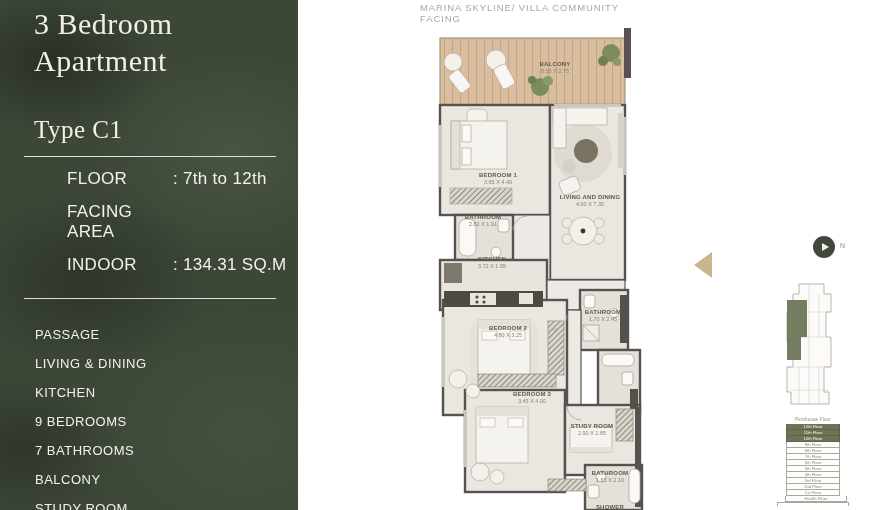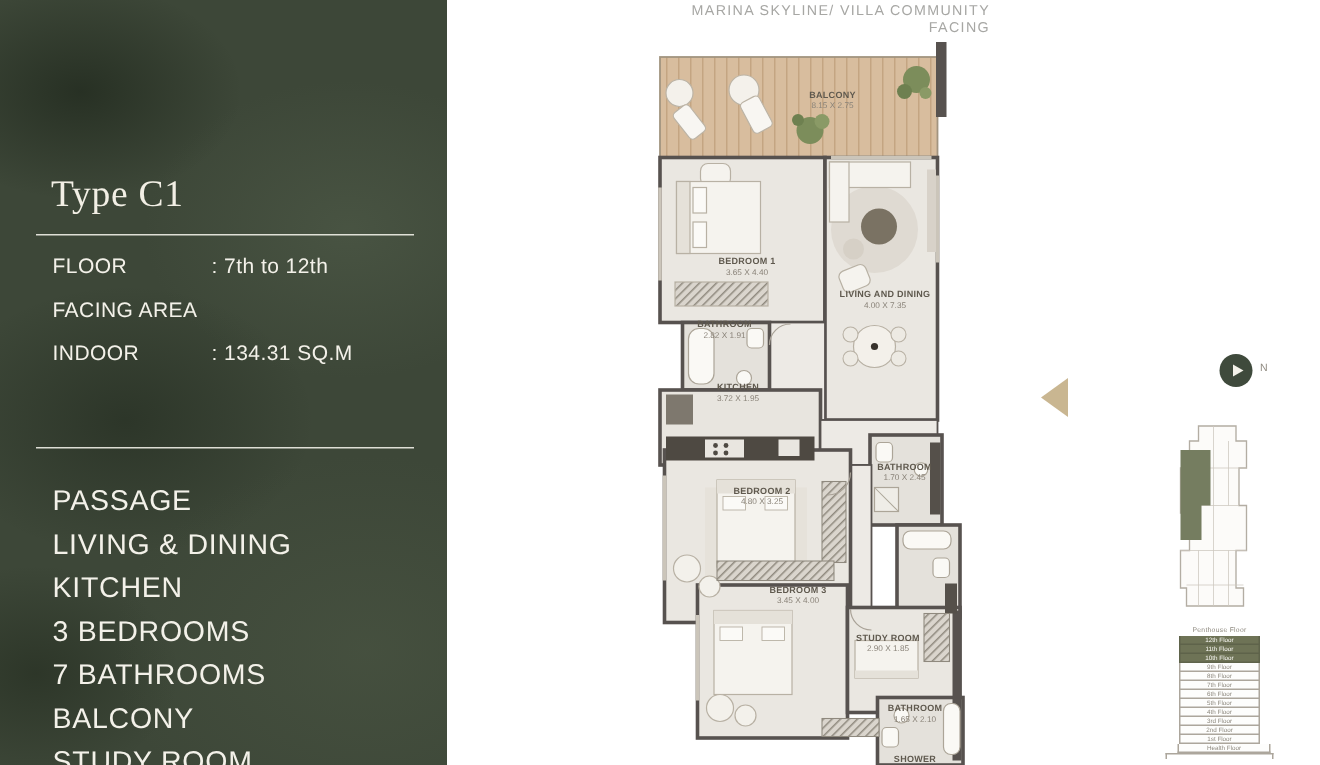--- a/index.html
+++ b/index.html
@@ -18,28 +18,28 @@
       radial-gradient(ellipse 160px 120px at 8% 88%, rgba(26,34,22,0.45), transparent 60%);
   }
   .apt-title { position:absolute; left:34px; top:6px; width:205px;
     font-family:"Liberation Serif", serif; font-size:30px; line-height:1.22;
     color:#F2EFE5; letter-spacing:0.5px; font-weight:400; }
   .apt-type { position:absolute; left:34px; top:116px;
     font-family:"Liberation Serif", serif; font-size:25px; color:#F2EFE5; letter-spacing:0.5px;text-align:right; }
   .rule { position:absolute; left:24px; width:252px; border-top:1px solid rgba(252,250,242,0.85); }
   .rule1 { top:156px; } .rule2 { top:298px; }
   .specs { position:absolute; left:35px; top:169px; width:250px; }
-  .spec-row { display:flex; margin-bottom:13px; font-size:14px; color:#F3F1E9; letter-spacing:0.3px; }
+  .spec-row { display:flex; margin-bottom:13px; font-size:17px; color:#F3F1E9; letter-spacing:0.3px;margin-left:32px; }
   .spec-label { width:106px; flex:none; }
   .spec-value { white-space:nowrap; }
   .features { position:absolute; left:35px; top:327px; }
-  .feature-item { font-size:19px; line-height:15px; margin-bottom:14px; color:#F3F1E9; letter-spacing:0.5px; }
-
-  
-  .plan-heading { position:absolute; left:420px; top:2px; width:240px; text-align:right;
+  .feature-item { font-size:13px; line-height:15px; margin-bottom:14px; color:#F3F1E9; letter-spacing:0.5px; }
+
+  
+  .plan-heading { position:absolute; left:420px; top:2px; width:240px; text-align:left;
     font-size:9.5px; color:#A7A7A4; letter-spacing:0.9px; }
 
   
   .plan { position:absolute; left:420px; top:25px; width:300px; height:485px; }
   .plan svg { position:absolute; left:0; top:0; }
   .room-label { position:absolute; width:86px; transform:translateX(-50%);
     text-align:center; line-height:1.35; pointer-events:none; }
   .room-label .rn { font-size:6px; font-weight:bold; color:#5F594E; letter-spacing:0.2px; }
   .room-label .rd { font-size:5.5px; color:#8A8379; }
 
@@ -64,20 +64,21 @@
   .fs-row.wide { width:62px; }
   .fs-base { width:72px; margin-left:-8px; border-top:1px solid #ACA69C; height:4px;
     border-left:1px solid #ACA69C; border-right:1px solid #ACA69C; }
 </style>
 </head>
 <body>
 
 <div class="stage">
 
   <div class="sidebar">
+    <div class="apt-title">3 Bedroom Apartment</div>
     <div class="apt-type">Type C1</div>
     <div class="rule rule1"></div>
 
     <div class="specs">
       <div class="spec-row">
         <span class="spec-label">FLOOR</span>
         <span class="spec-value">: 7th to 12th</span>
       </div>
       <div class="spec-row">
         <span class="spec-label">FACING AREA</span>
@@ -87,21 +88,21 @@
         <span class="spec-value">: 134.31 SQ.M</span>
       </div>
     </div>
 
     <div class="rule rule2"></div>
 
     <div class="features">
       <div class="feature-item">PASSAGE</div>
       <div class="feature-item">LIVING &amp; DINING</div>
       <div class="feature-item">KITCHEN</div>
-      <div class="feature-item">3 BEDROOMS</div>
+      <div class="feature-item">9 BEDROOMS</div>
       <div class="feature-item">7 BATHROOMS</div>
       <div class="feature-item">BALCONY</div>
       <div class="feature-item">STUDY ROOM</div>
     </div>
   </div>
 
   <div class="plan-heading">MARINA SKYLINE/ VILLA COMMUNITY FACING</div>
 
   <div class="plan">
     <svg viewBox="0 0 300 485" width="300" height="485">

